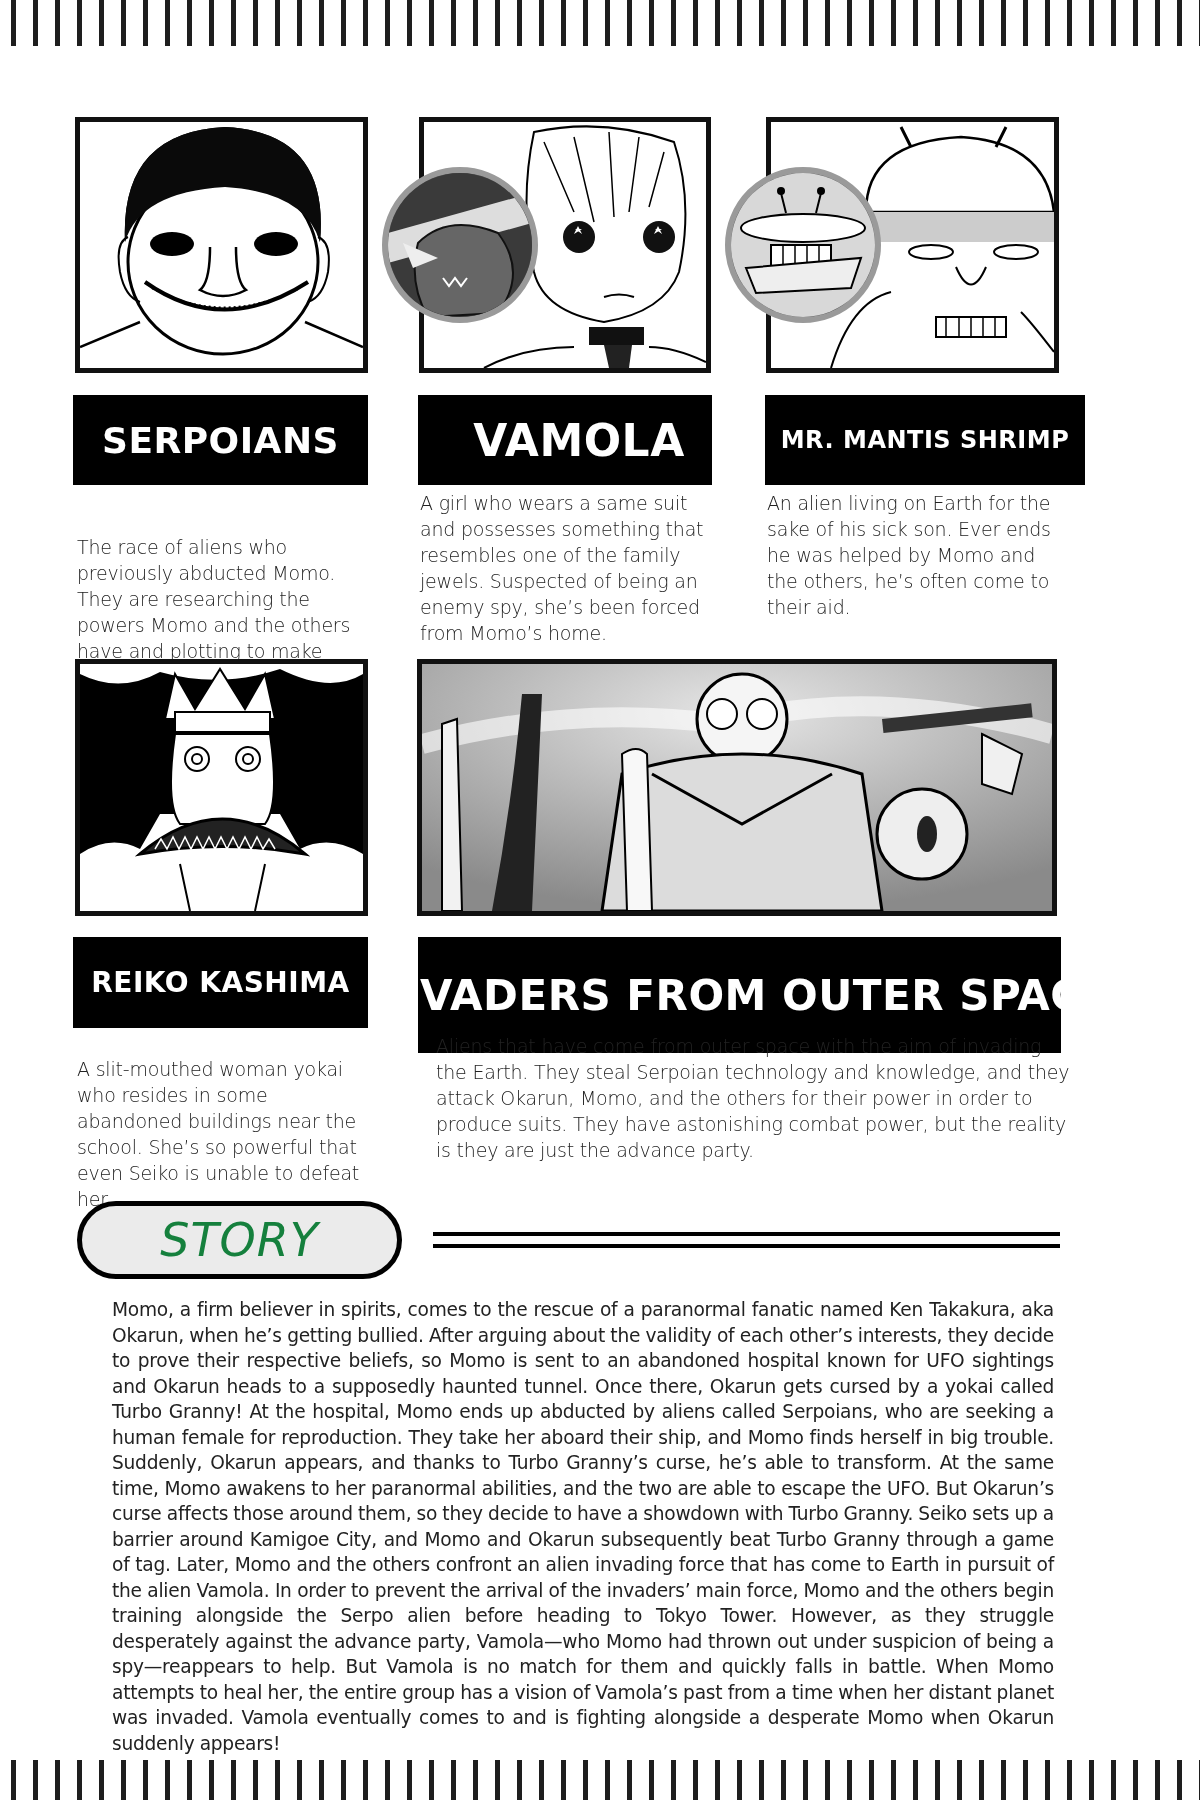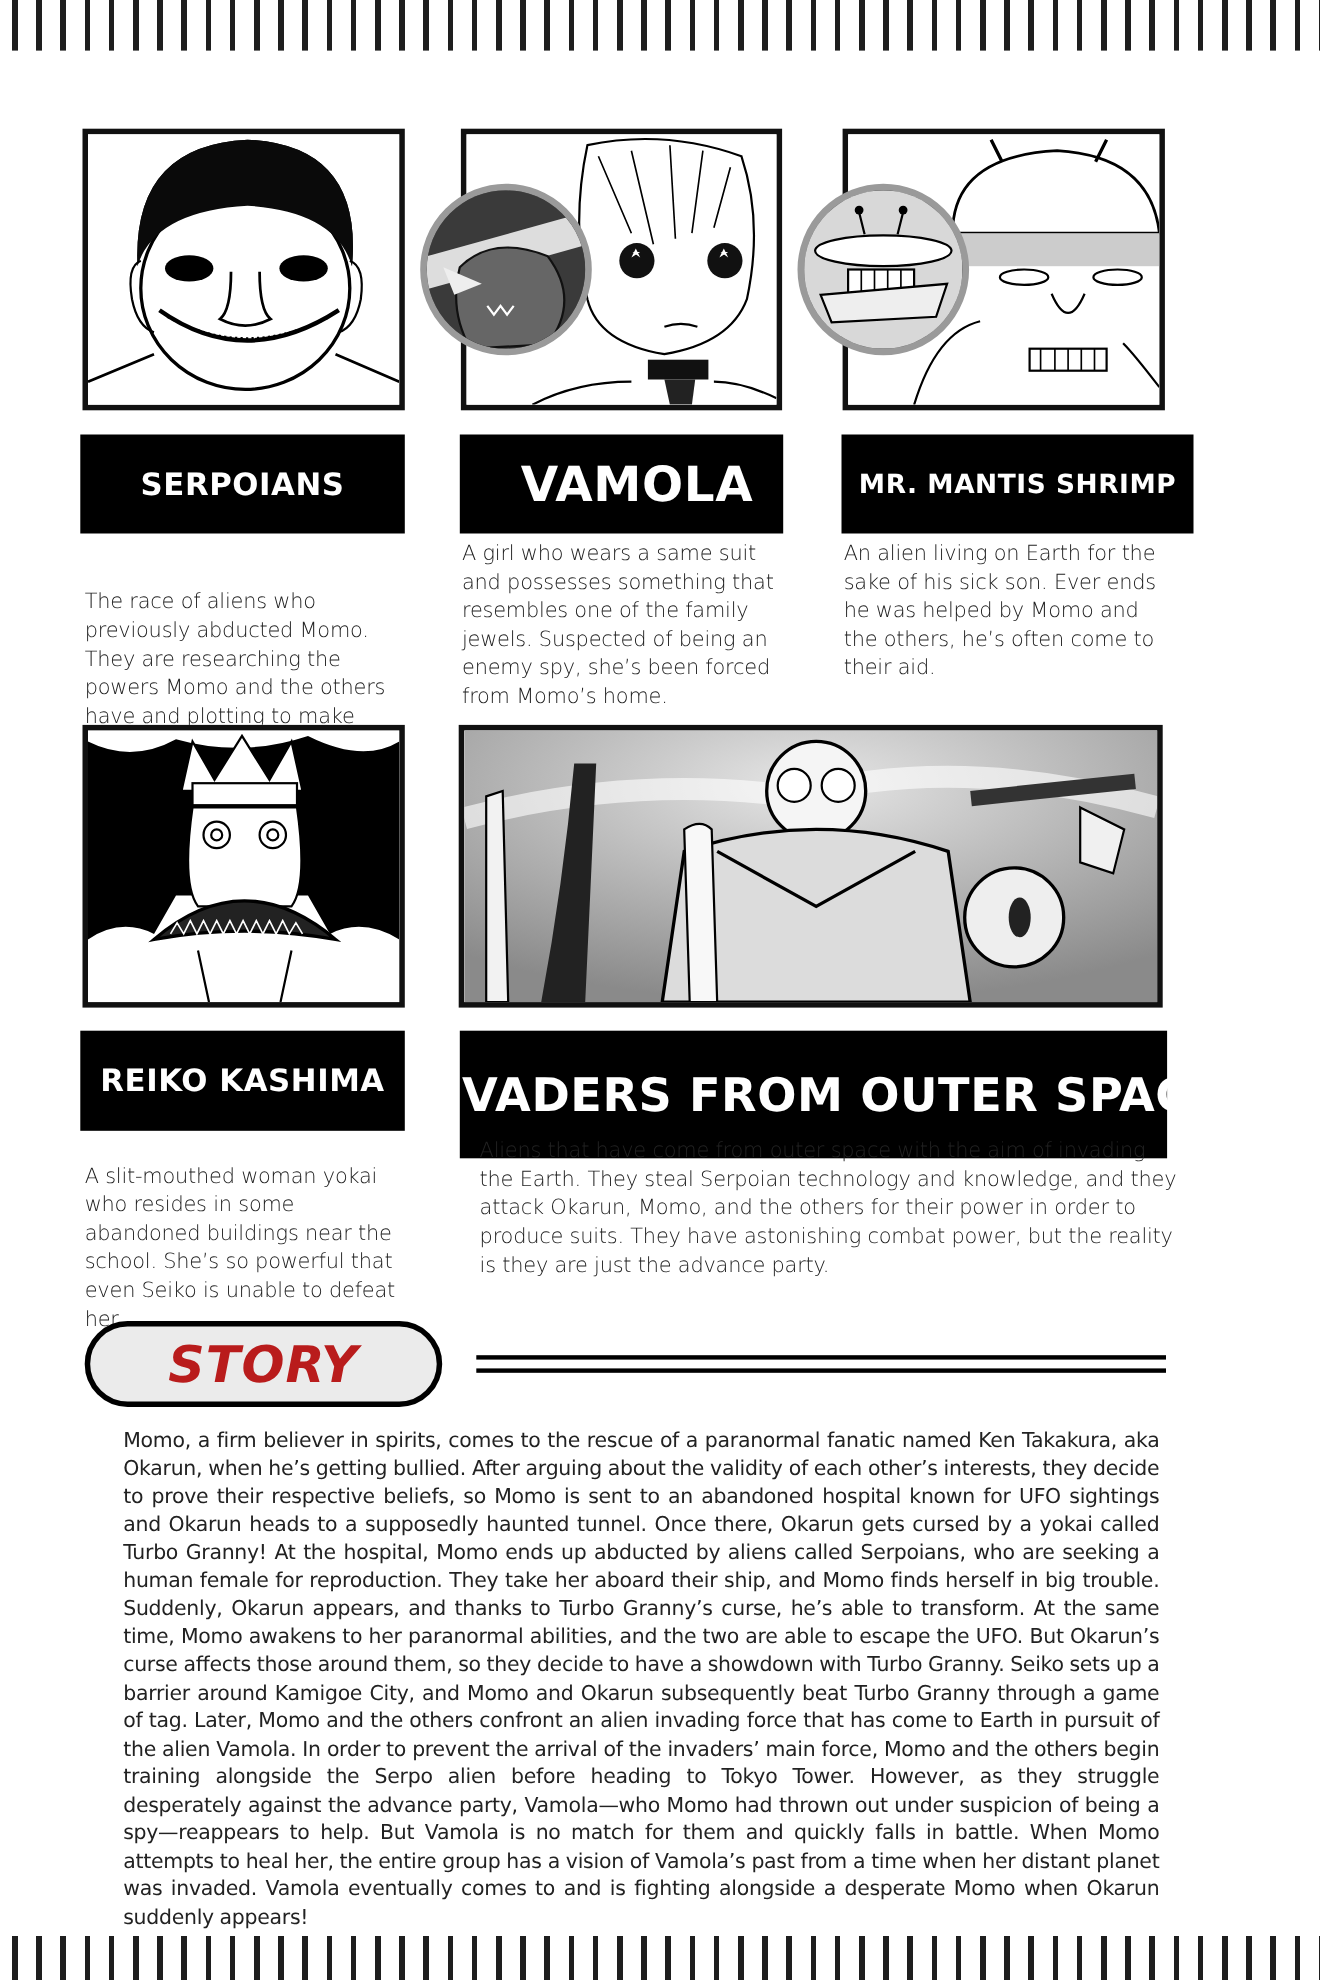--- a/index.html
+++ b/index.html
@@ -16,21 +16,21 @@
 
   .inset { position: absolute; width: 156px; height: 156px; border-radius: 50%;
     border: 6px solid #9a9a9a; overflow: hidden; background: #555; }
 
   .label-bar { position: absolute; background: #000; color: #fff; display: flex; align-items: center; justify-content: center;
     font-family: "DejaVu Sans", sans-serif; font-weight: bold; letter-spacing: 0.5px; white-space: nowrap; }
   .desc { position: absolute; font-size: 19px; line-height: 26px; color: #222; font-family: "DejaVu Sans", sans-serif; font-weight: 300; letter-spacing: -0.2px; }
 
   .story-pill { position: absolute; left: 77px; top: 1201px; width: 325px; height: 78px; border: 5px solid #000; border-radius: 40px;
     background: #ebebeb; display: flex; align-items: center; justify-content: center; }
-  .story-pill span { font-family: "DejaVu Sans", sans-serif; font-weight: bold; font-style: italic; font-size: 46px; color: #b91c1c; letter-spacing: 1px; }
+  .story-pill span { font-family: "DejaVu Sans", sans-serif; font-weight: normal; font-style: italic; font-size: 46px; color: #15803d; letter-spacing: 1px; }
   .rule { position: absolute; left: 433px; width: 627px; height: 4px; background: #000; }
 
   .story-text { position: absolute; left: 112px; top: 1297px; width: 942px; font-size: 18.6px; line-height: 25.5px;
     text-align: justify; color: #222; font-family: "DejaVu Sans", sans-serif; letter-spacing: -0.25px; word-spacing: -0.5px; }
 </style>
 </head>
 <body>
 
 <div class="stripes top"></div>
 
@@ -43,21 +43,21 @@
     <ellipse cx="92" cy="122" rx="22" ry="12" fill="#000"></ellipse>
     <ellipse cx="196" cy="122" rx="22" ry="12" fill="#000"></ellipse>
     <path d="M130 125 Q130 160 120 168 Q143 180 166 168 Q156 160 156 125" fill="none" stroke="#000" stroke-width="2.5"></path>
     <path d="M65 160 Q143 215 228 160" fill="none" stroke="#000" stroke-width="4"></path>
     <path d="M72 166 Q143 205 220 166" fill="none" stroke="#000" stroke-width="2" stroke-dasharray="2 3"></path>
     <path d="M0 225 L60 200 M283 225 L225 200" stroke="#000" stroke-width="2.5"></path>
     <path d="M48 115 Q35 120 40 150 Q45 175 60 180" fill="none" stroke="#000" stroke-width="2"></path>
     <path d="M238 115 Q252 120 248 150 Q243 175 228 180" fill="none" stroke="#000" stroke-width="2"></path>
   </svg>
 </div>
-<div class="label-bar" style="left:73px;top:395px;width:295px;height:90px;font-size:28px;">SERPOIANS</div>
+<div class="label-bar" style="left:73px;top:395px;width:295px;height:90px;font-size:36px;">SERPOIANS</div>
 <div class="desc" style="left:77px;top:490px;width:300px;margin-top:44px;">The race of aliens who previously abducted Momo. They are researching the powers Momo and the others have and plotting to make them their own.</div>
 
 <div class="frame" style="left:419px;top:117px;width:292px;height:256px;">
   <svg class="art" viewBox="0 0 282 246" preserveAspectRatio="none">
     <rect width="282" height="246" fill="#fff"></rect>
     <path d="M110 10 Q180 -5 250 20 Q270 80 255 150 Q240 190 180 200 Q120 190 110 150 Q95 80 110 10Z" fill="#fff" stroke="#000" stroke-width="2"></path>
     <path d="M120 20 L150 90 M150 15 L170 100 M185 10 L190 95 M215 15 L205 90 M240 30 L225 85" stroke="#000" stroke-width="1.5"></path>
     <circle cx="155" cy="115" r="16" fill="#111"></circle>
       <circle cx="235" cy="115" r="16" fill="#111"></circle>
     <path d="M150 112 l4 -8 l4 8 l-7 -5 h7z" fill="#fff"></path>

